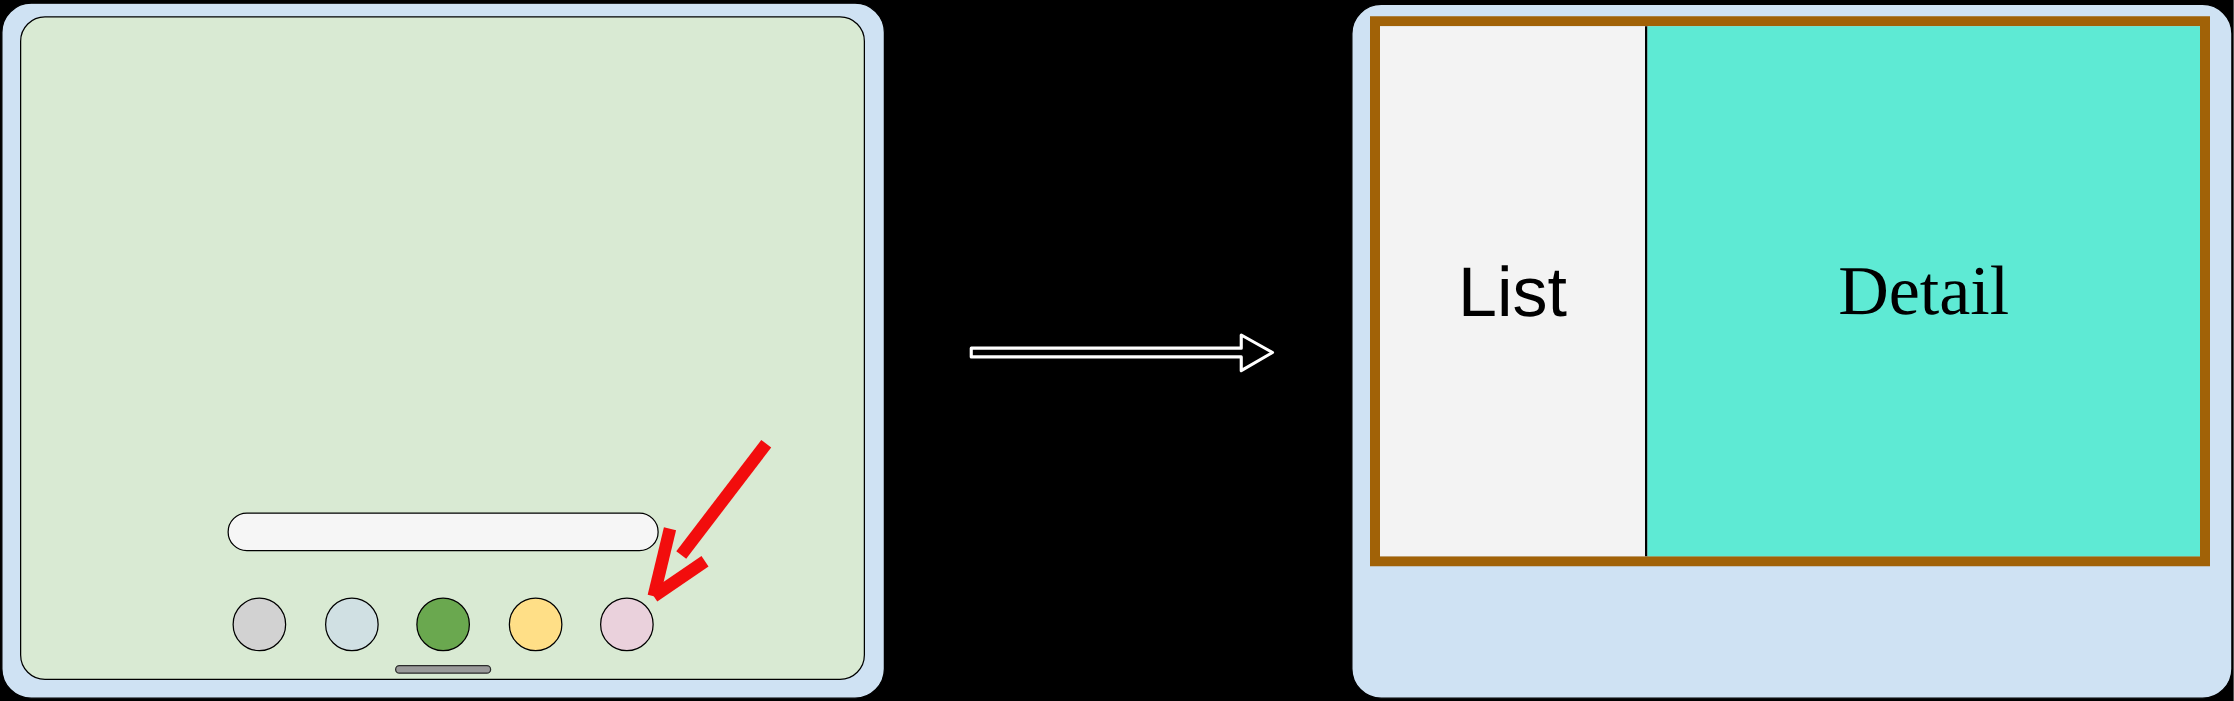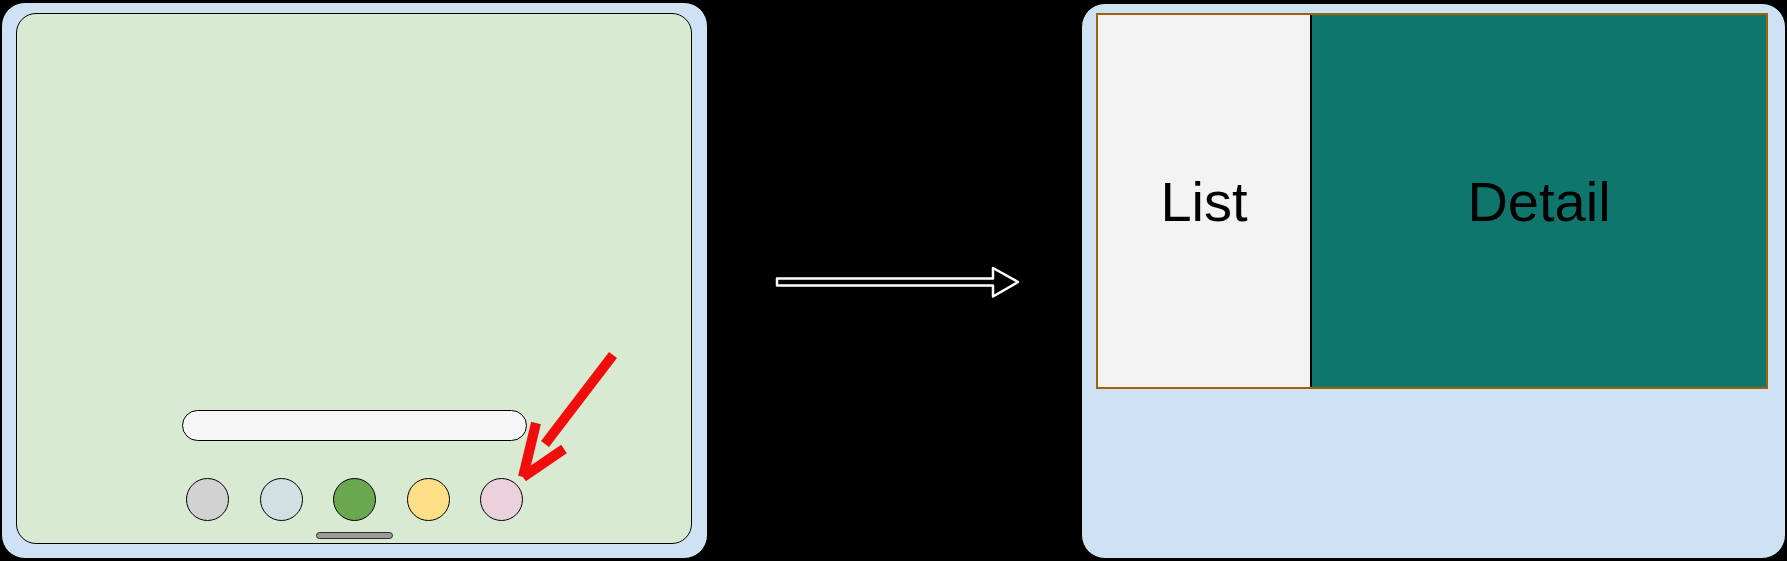--- a/index.html
+++ b/index.html
@@ -59,22 +59,22 @@
   .tablet-frame {
     position: absolute;
     left: 1081px; top: 3px;
     width: 705px; height: 556px;
     border: 1px solid #000;
     border-radius: 24px;
   }
   .tablet-inner {
     position: absolute;
     left: 14px; top: 9px;
-    width: 672px; height: 376px;
-    border: 2px solid #a16207;
+    width: 672px; height: 440px;
+    border: 8px solid #a16207;
     display: flex;
   }
   .pane {
     display: flex;
     align-items: center;
     justify-content: center;
     font-size: 56px;
     color: #000;
   }
   .pane-list {
@@ -108,21 +108,21 @@
       </div>
       <div class="home-indicator" style="background-color: rgb(154, 154, 154);"></div>
     </div>
   </div>
 
   <div class="tablet-frame" style="background-color: rgb(207, 226, 243);">
     <div class="tablet-inner">
       <div class="pane pane-list" style="background-color: rgb(243, 243, 243);">
         <span>List</span>
       </div>
-      <div class="pane pane-detail" style="background-color: #0f766e;">
+      <div class="pane pane-detail" style="background-color: #5eead4; font-family: Liberation Serif, serif;">
         <span>Detail</span>
       </div>
     </div>
   </div>
 
   <svg class="arrows-overlay" viewBox="0 0 1787 561" xmlns="http://www.w3.org/2000/svg">
 
     <path d="M 777 278.5 L 993 278.5 L 993 268 L 1018 282 L 993 296.5 L 993 285.5 L 777 285.5 Z" stroke-width="2.5" stroke-linejoin="round" fill="#000000" stroke="#ffffff"></path>
 
     <g fill="none" stroke-width="10" stroke-linecap="butt">

